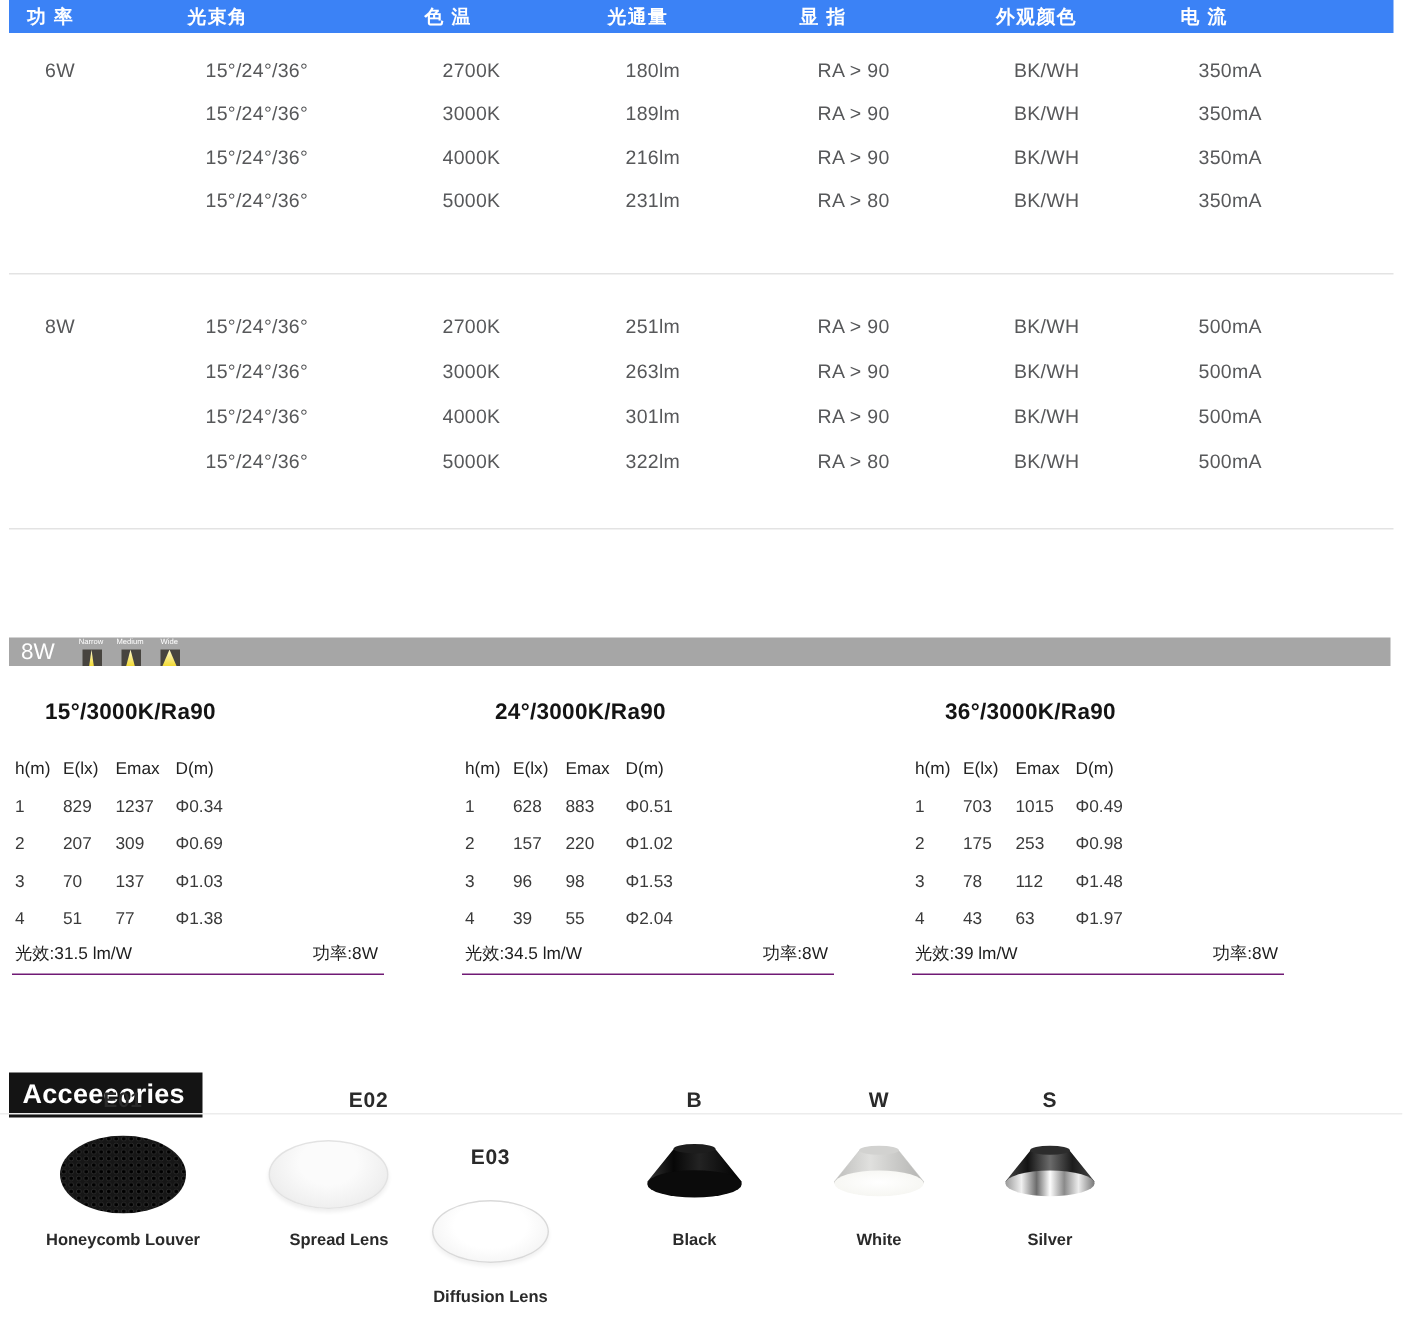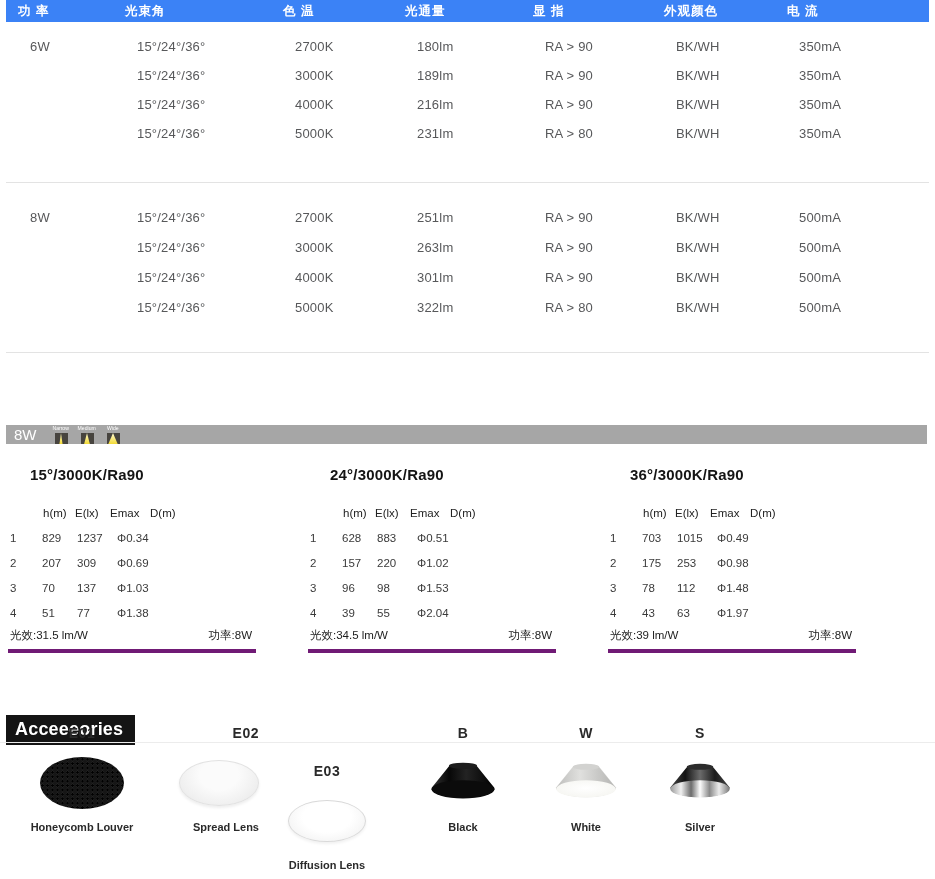--- a/index.html
+++ b/index.html
@@ -54,24 +54,24 @@
   .pt-title{
     position:absolute;top:6px;left:22px;font-size:15px;font-weight:bold;color:#141414;
     letter-spacing:0.2px;white-space:nowrap;
   }
   .pt-grid{position:absolute;top:40px;left:0;width:252px;}
   .pt-row{
     display:grid;grid-template-columns:32px 35px 40px 70px;
     align-items:center;height:25px;padding-left:2px;box-sizing:border-box;
     font-size:11.5px;color:#3a3a3a;
   }
-  .pt-row.head{color:#222222;margin-left:33px;}
+  .pt-row.head{color:#222222;}
   .pt-footer{
     position:absolute;top:165px;left:0;width:248px;box-sizing:border-box;
-    display:flex;padding:3px 4px 6px 2px;border-bottom:4px solid #701a75;
+    display:flex;padding:3px 4px 6px 2px;border-bottom:1px solid #701a75;
     font-size:11.5px;color:#1c1c1c;white-space:nowrap;text-align:center;
   }
   .pt-footer .pw{margin-left:auto;}
   
   .acc-label-box{
     position:absolute;top:715px;left:6px;background:#141414;color:#ffffff;
     font-size:18px;font-weight:bold;padding:4px 12px 5px 9px;letter-spacing:0.2px;
   }
   .acc-sep{position:absolute;top:742px;left:0;width:935px;height:1px;background:#ececec;}
   .acc-col{

